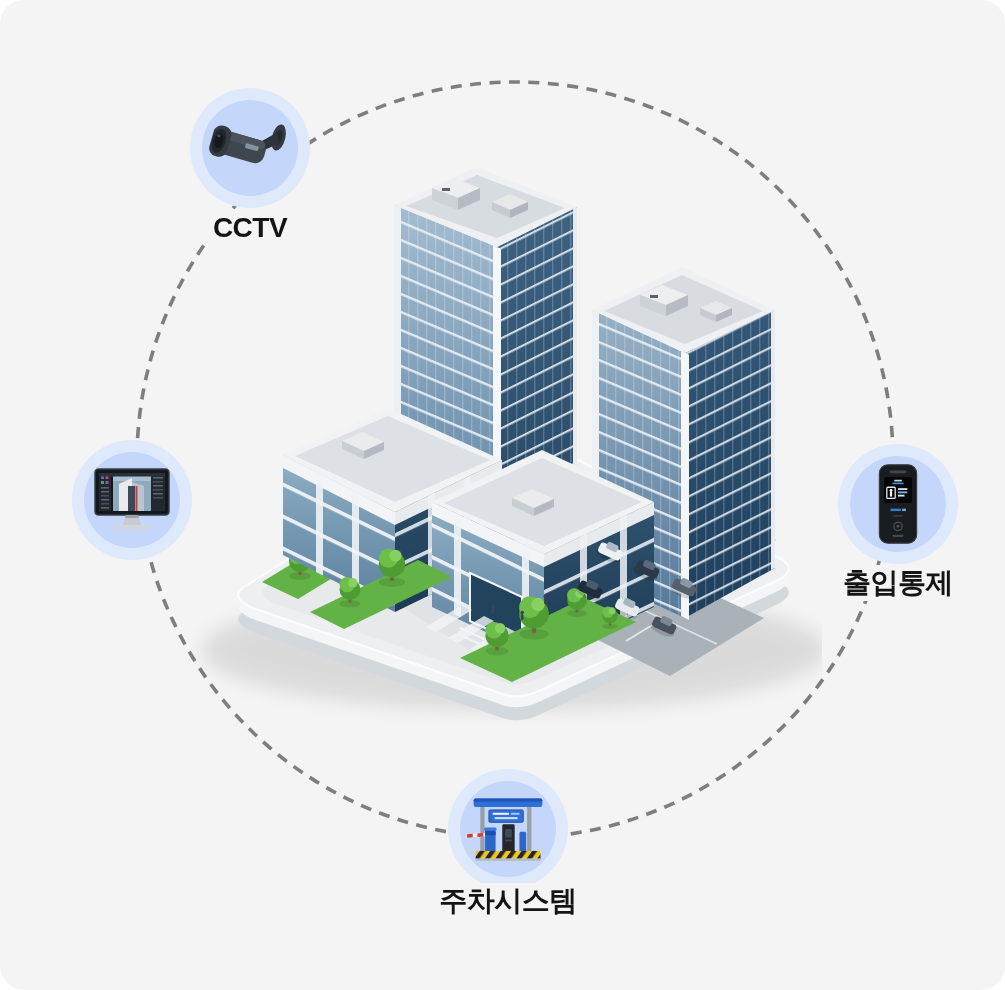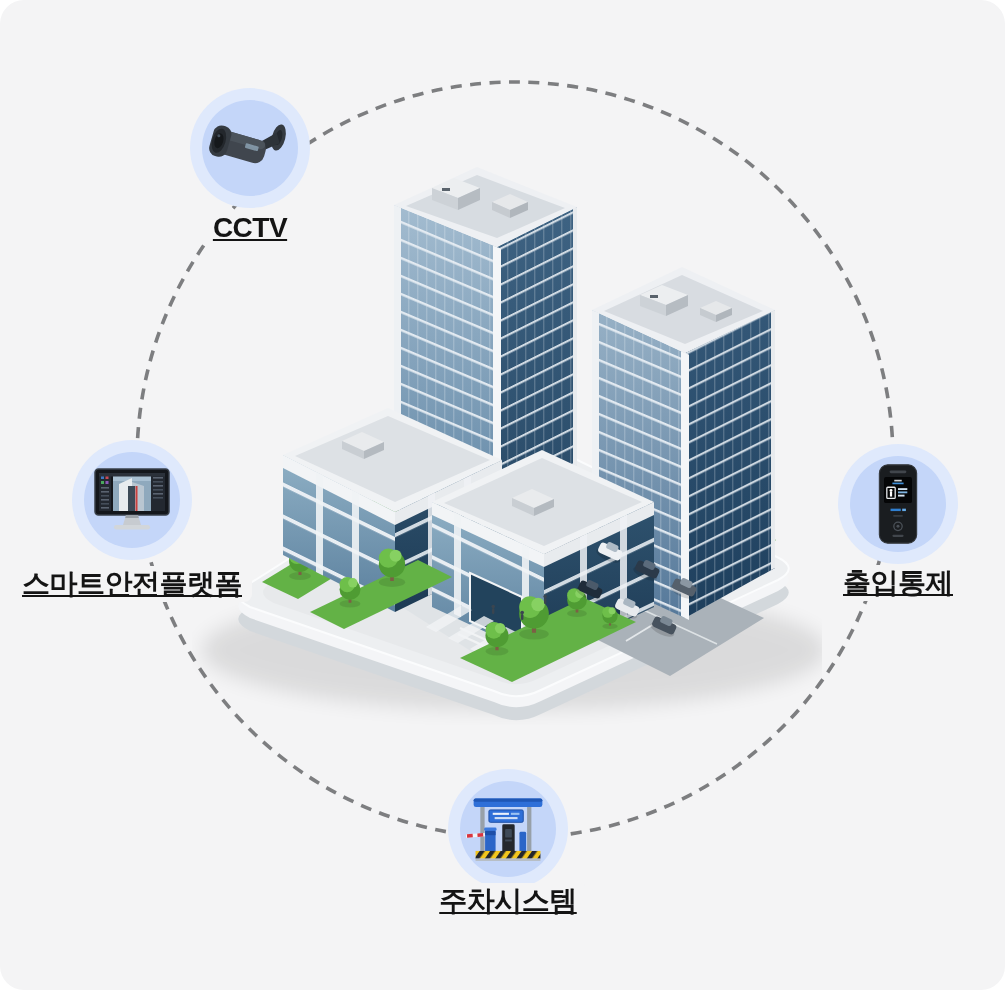--- a/index.html
+++ b/index.html
@@ -5,21 +5,21 @@
   html,body{margin:0;padding:0;background:#ffffff;font-family:"Liberation Sans","DejaVu Sans",sans-serif;}
   .stage{position:relative;width:1005px;height:990px;background:#f4f4f5;border-radius:24px;overflow:hidden;}
   .ring-svg{position:absolute;left:0;top:0;z-index:1;}
   .building-wrap{position:absolute;left:192px;top:150px;width:630px;height:575px;z-index:2;}
   .node{position:absolute;width:120px;height:120px;z-index:3;}
   .bubble{position:relative;width:120px;height:120px;border-radius:50%;background:#dfe9fc;display:flex;align-items:center;justify-content:center;}
   .bubble::before{content:"";position:absolute;inset:12px;border-radius:50%;background:#c4d6f9;}
   .icon{position:relative;z-index:1;display:block;}
   .label{position:absolute;left:50%;transform:translateX(-50%);white-space:nowrap;
          font-size:28px;font-weight:700;color:#141414;letter-spacing:-0.5px;
-         background:#f4f4f5;padding:1px 10px;border-radius:8px;line-height:34px;text-decoration:underline;}
+         background:#f4f4f5;padding:1px 10px;border-radius:8px;line-height:34px;}
   .node-cctv{left:190px;top:88px}   .node-cctv .label{top:122px}
   .node-fire{left:706px;top:88px}   .node-fire .label{top:120px}
   .node-smart{left:72px;top:440px}  .node-smart .label{top:126px}
   .node-access{left:838px;top:444px}.node-access .label{top:121px}
   .node-parking{left:448px;top:769px}.node-parking .label{top:114px}
 </style>
 </head>
 <body>
 
 <div class="stage">
@@ -385,21 +385,20 @@
             <rect x="61" y="23" width="10" height="1.6" fill="#454e5a"></rect>
           <rect x="61" y="27" width="10" height="1.6" fill="#5a6370"></rect>
             <rect x="61" y="31" width="10" height="1.6" fill="#454e5a"></rect>
         </g>
         <rect x="7" y="7" width="66" height="3.5" fill="#2b313a"></rect>
         <path d="M34 49 L46 49 L49 59 L31 59 Z" fill="#c7cbd0"></path>
         <path d="M34 49 L46 49 L46.8 52 L33.2 52 Z" fill="#9aa0a7"></path>
         <rect x="22" y="59" width="36" height="4.5" rx="2.2" fill="#d2d6da"></rect>
       </svg>
     </div>
-    <div class="label">스마트안전플랫폼</div>
   </div>
 
   <div class="node node-access">
     <div class="bubble">
       <svg class="icon" width="44" height="82" viewBox="0 0 46 88">
         <rect x="3" y="2" width="40" height="84" rx="9" fill="#1a1d20" stroke="#34383d" stroke-width="1.2"></rect>
         <rect x="14" y="8" width="18" height="3" rx="1.5" fill="#41464c"></rect>
         <rect x="8" y="15" width="30" height="28" rx="2" fill="#050607"></rect>
         <rect x="19" y="18" width="8" height="1.8" fill="#cfd4d8"></rect>
         <rect x="17" y="21" width="12" height="1.8" fill="#3f8fd8"></rect>

